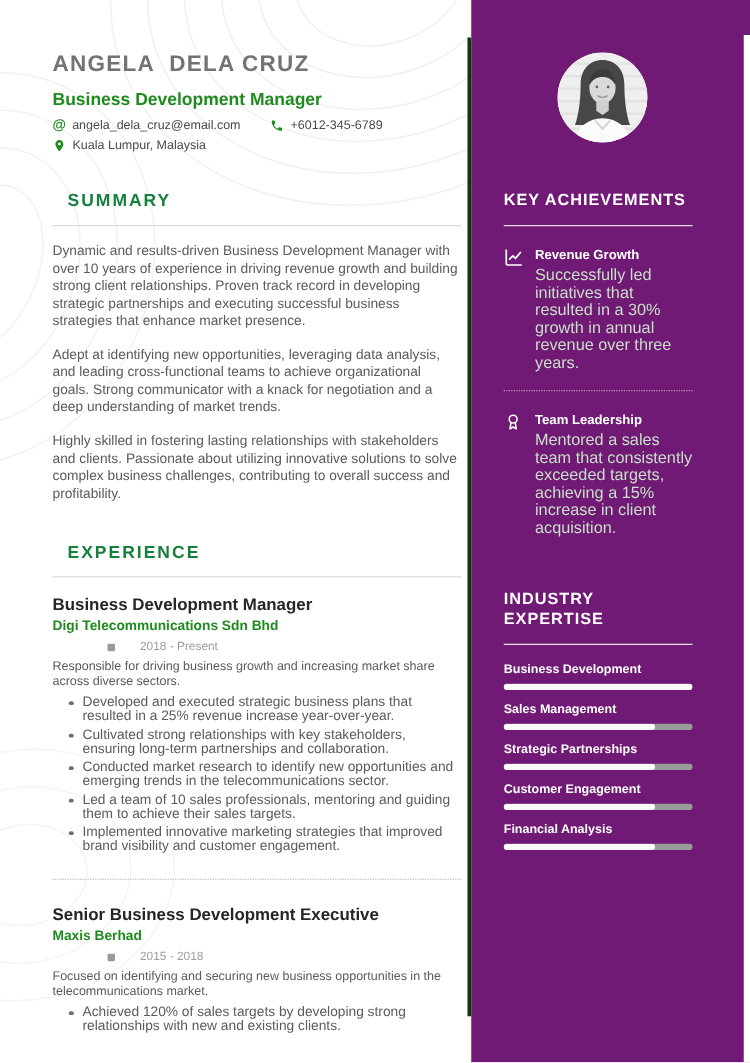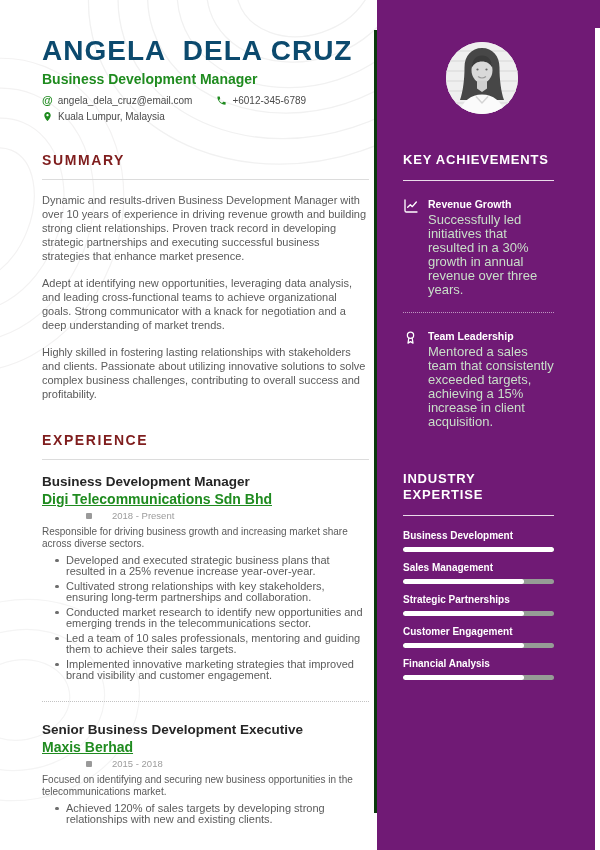--- a/index.html
+++ b/index.html
@@ -6,35 +6,35 @@
   html,body{margin:0;padding:0;background:#ffffff;}
   .page{
     position:relative;width:600px;height:850px;overflow:hidden;background:#ffffff;
     font-family:"Liberation Sans","DejaVu Sans",sans-serif;color:#2a2a2a;
   }
   
   .bg-swirls{position:absolute;left:0;top:0;z-index:0;pointer-events:none;}
   
   .main{position:absolute;left:0;top:0;width:377px;height:850px;z-index:1;
         box-sizing:border-box;padding:39px 8px 0 42px;}
-  .name{font-size:28px;font-weight:700;letter-spacing:1px;color:#0c4a6e;line-height:24px;white-space:pre;margin:0;}
+  .name{font-size:18px;font-weight:700;letter-spacing:1px;color:#737373;line-height:24px;white-space:pre;margin:0;}
   .job-headline{margin-top:8px;font-size:14px;font-weight:700;color:#1f8b1f;line-height:16px;}
   .contact-rows{margin-top:7px;font-size:10px;color:#4a4a4a;}
   .contact-row{display:flex;align-items:center;column-gap:24px;line-height:13px;margin-bottom:3px;}
   .contact{display:flex;align-items:center;gap:5px;}
   .cicon{color:#1f8b1f;font-weight:700;font-size:11px;line-height:11px;display:inline-flex;align-items:center;}
   .cicon svg{display:block;}
   .section{margin-top:30px;}
   .section.experience{margin-top:32px;}
-  .sec-heading{font-size:14px;font-weight:700;letter-spacing:1.6px;color:#7f1d1d;line-height:15px;margin:0;}
+  .sec-heading{font-size:14px;font-weight:700;letter-spacing:1.6px;color:#15803d;line-height:15px;margin:12px;}
   .rule{margin-top:11px;border-top:1px solid #dcdcdc;height:0;}
   .para{font-size:11px;line-height:14px;color:#5b5b5b;margin:13px 0 0 0;}
   .job{margin-top:14px;}
   .job-title{font-size:13.5px;font-weight:700;color:#262626;line-height:15px;margin:0;}
-  .company{margin-top:4px;font-size:14px;font-weight:700;color:#1f8b1f;line-height:12px;text-decoration:underline;}
+  .company{margin-top:4px;font-size:11px;font-weight:700;color:#1f8b1f;line-height:12px;}
   .dates{margin-top:5px;display:flex;align-items:center;gap:20px;font-size:9.5px;color:#9c9c9c;line-height:11px;padding-left:44px;}
   .date-icon{width:6px;height:6px;background:#9a9a9a;border-radius:1px;display:inline-block;}
   .job-desc{margin:5px 0 0 0;font-size:10px;line-height:12px;color:#5b5b5b;}
   .job-bullets{list-style:none;margin:5px 0 0 0;padding:0 0 0 24px;}
   .job-bullets li{position:relative;font-size:11px;line-height:11px;color:#5b5b5b;margin-bottom:4px;}
   .job-bullets li::before{content:"";position:absolute;left:-11px;top:3.5px;width:3.5px;height:3.5px;border-radius:50%;background:#6d6d6d;}
   .dotted-sep{margin:20px 0;border-top:1px dotted #c3c3c3;height:0;}
   
   .sidebar{position:absolute;left:377px;top:0;width:223px;height:850px;background:#701a75;z-index:1;
            box-sizing:border-box;padding:152px 46px 30px 26px;color:#ffffff;}

